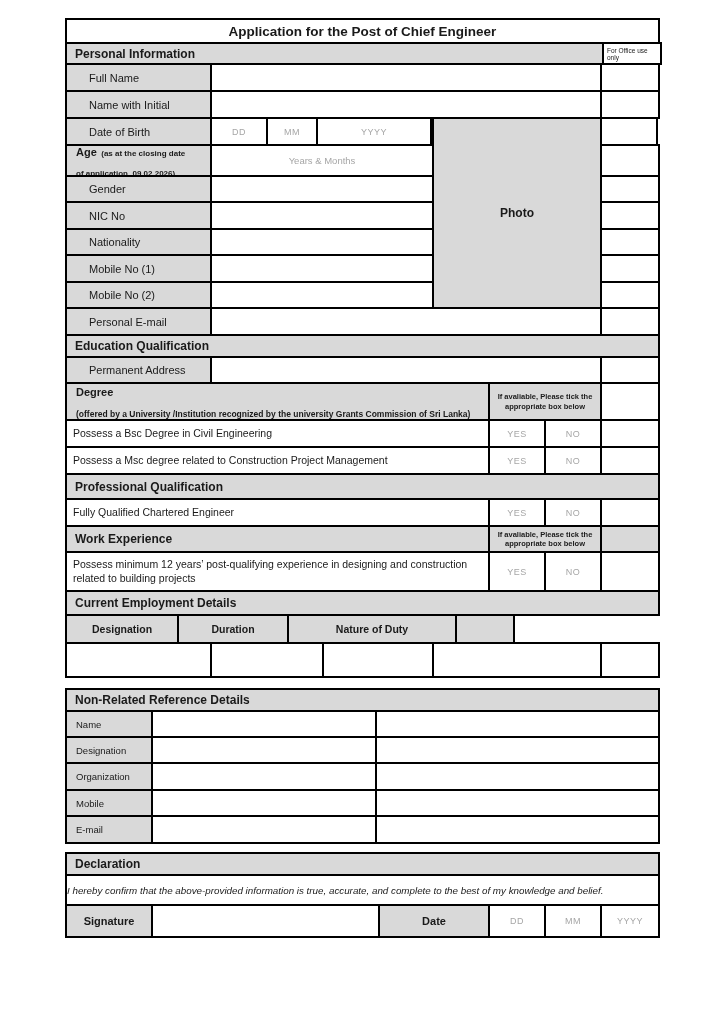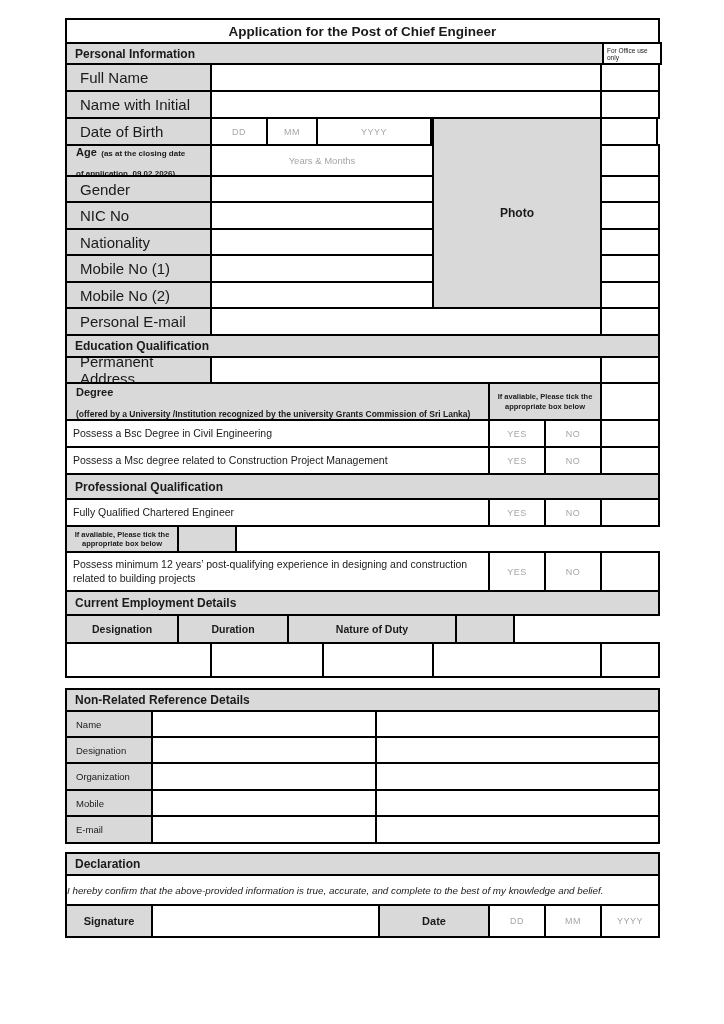--- a/index.html
+++ b/index.html
@@ -16,21 +16,21 @@
   .c{
     border:2px solid #000;box-sizing:border-box;background:#fff;
     display:flex;align-items:center;overflow:hidden;flex:0 0 auto;
   }
   .c + .c{margin-left:-2px;}
   .g{background:#d9d9d9;}
   .sp{border:none;background:transparent;}
   .ctr{justify-content:center;text-align:center;}
   .title{font-size:13.5px;font-weight:bold;}
   .sec{font-size:12px;font-weight:bold;padding-left:8px;}
-  .lbl{font-size:15px;padding-left:13px;}
+  .lbl{font-size:11px;padding-left:22px;}
   .lbl-sm{font-size:9.5px;padding-left:9px;}
   .ph{font-size:9px;color:#a6a6a6;letter-spacing:.5px;}
   .ph2{font-size:9.5px;color:#a6a6a6;}
   .yn{font-size:9px;color:#a6a6a6;letter-spacing:.5px;}
   .officenote{font-size:6.5px;padding-left:3px;}
   .ticknote{font-size:7.5px;font-weight:600;line-height:1.25;padding:0 6px;}
   .stmt{font-size:10.5px;padding-left:6px;line-height:1.3;padding-right:8px;}
   .colhead{font-size:10.5px;font-weight:bold;}
   .agewrap{display:block;padding:3px 16px 3px 9px;line-height:1.25;}
   .age-b{font-size:11px;font-weight:bold;}
@@ -181,20 +181,21 @@
   </div>
 
   <div class="r" style="height:29px">
     <div class="c w425 stmt">Fully Qualified Chartered Engineer</div>
     <div class="c w58 ctr yn">YES</div>
     <div class="c w58 ctr yn">NO</div>
     <div class="c w60"></div>
   </div>
 
   <div class="r" style="height:28px">
+    <div class="c w425 g sec">Work Experience</div>
     <div class="c w114 g ctr ticknote">If avaliable, Please tick the appropriate box below</div>
     <div class="c w60 g"></div>
   </div>
 
   <div class="r" style="height:41px">
     <div class="c w425 stmt">Possess minimum 12 years’ post-qualifying experience in designing and construction related to building projects</div>
     <div class="c w58 ctr yn">YES</div>
     <div class="c w58 ctr yn">NO</div>
     <div class="c w60"></div>
   </div>

